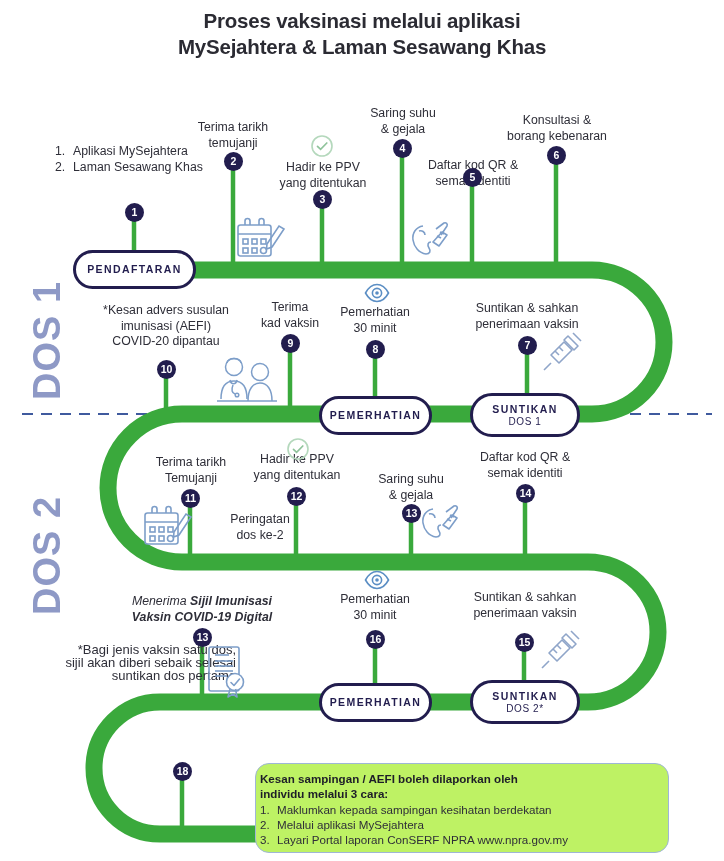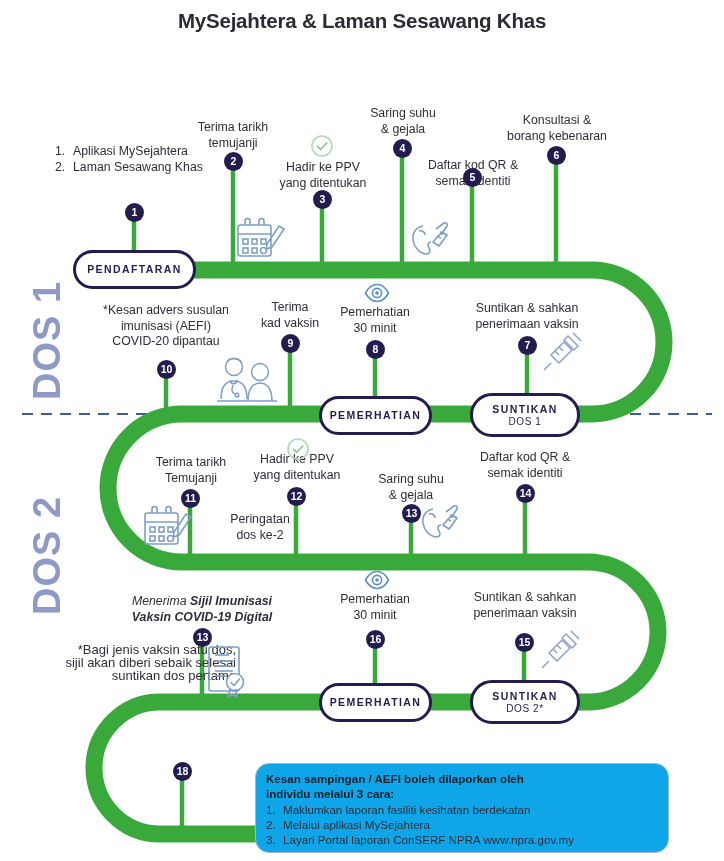--- a/index.html
+++ b/index.html
@@ -79,24 +79,24 @@
   .cap b { font-weight:bold; }
   .cap.small { font-size:13px; line-height:13px; color:#2e2e38; }
 
   
   .icon { position:absolute; z-index:5; }
 
   
   .notebox {
     position:absolute; z-index:8;
     left:255px; top:763px; width:414px; height:90px;
-    background:#0ea5e9;
+    background:#bef264;
     border:1.6px solid #9fb6d6;
     border-radius:14px;
-    padding:8px 12px 0 10px;
+    padding:8px 12px 0 4px;
   }
   .notebox .hd {
     font-size:11.6px; font-weight:bold; line-height:14.5px; color:#1d1d28;
   }
   .notebox ol { list-style:none; margin-top:1px; }
   .notebox li {
     font-size:11.6px; line-height:15px; color:#2e2e38;
     padding-left:17px; position:relative;
   }
   .notebox li .n { position:absolute; left:0; top:0; }
@@ -107,20 +107,21 @@
     padding-left:18px; position:relative; white-space:nowrap;
   }
   .ordered-list .row .n { position:absolute; left:0; top:0; }
 </style>
 </head>
 <body>
 
 <div id="stage">
 
   <div class="title">
+    <span>Proses vaksinasi melalui aplikasi</span>
     <span>MySejahtera &amp; Laman Sesawang Khas</span>
   </div>
 
   <svg class="layer under" viewBox="0 0 724 861">
 
     <path d="M 118,270
              L 592,270
              A 72,72 0 0 1 592,414
              L 182,414
              A 74,74 0 0 0 182,562
@@ -390,21 +391,21 @@
       <path d="M25 45 l-2 8 5 -3 4 3 -1.5 -8"></path>
     </g>
   </svg>
 
   <div class="notebox">
     <div class="hd">Kesan sampingan / AEFI boleh dilaporkan oleh</div>
     <div class="hd">individu melalui 3 cara:</div>
     <ol>
       <li>
         <span class="n">1.</span>
-        <span>Maklumkan laporan fasiliti kesihatan berdekatan</span>
+        <span>Maklumkan kepada sampingan kesihatan berdekatan</span>
       </li>
       <li>
         <span class="n">2.</span>
         <span>Melalui aplikasi MySejahtera</span>
       </li>
       <li>
         <span class="n">3.</span>
         <span>Layari Portal laporan ConSERF NPRA www.npra.gov.my</span>
       </li>
     </ol>

